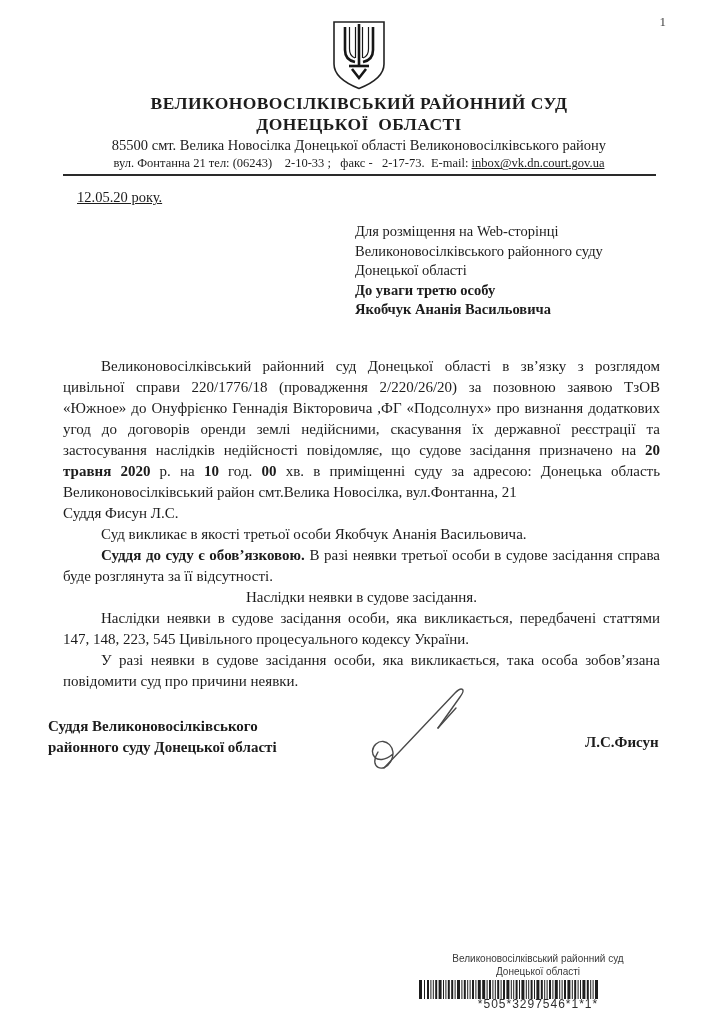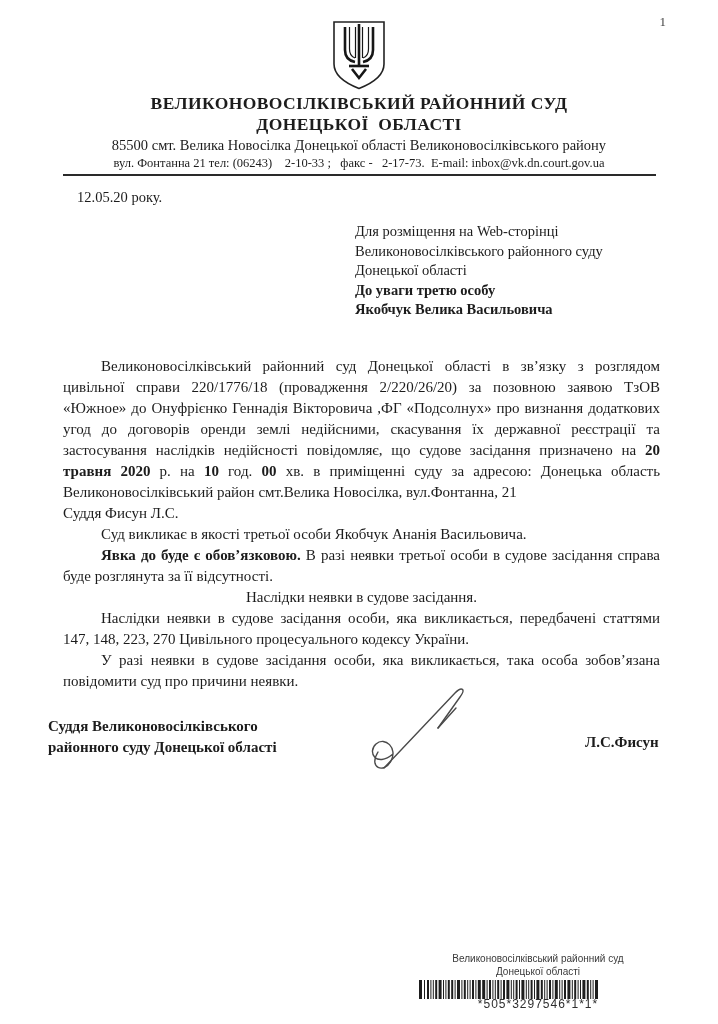--- a/index.html
+++ b/index.html
@@ -25,27 +25,27 @@
   .emblem { display: block; margin: 0 auto 3px auto; }
   .court-name {
     font-weight: bold;
     font-size: 17.5px;
     line-height: 1.18;
     letter-spacing: 0.4px;
     white-space: pre;
   }
   .court-address { font-size: 14.5px; margin-top: 3px; white-space: pre; text-align: center; }
   .court-contact { font-size: 12.5px; margin-top: 2px; white-space: pre; }
-  .email { }
+  .email { text-decoration: underline; }
   .header-rule {
     height: 0;
     border-bottom: 2px solid #2a2a2a;
     margin: 3px 62px 0 63px;
   }
-  .date-line { margin: 13px 0 0 77px; font-size: 14.5px; }
+  .date-line { margin: 13px 0 0 77px; font-size: 14.5px; text-decoration: underline; }
   .recipient { margin: 16px 60px 17px 355px; font-size: 14.5px; line-height: 19.5px; }
   .recipient .bold { font-weight: bold; }
   .doc-body {
     margin: 36px 58px 0 63px;
     font-size: 15px;
     line-height: 21px;
     text-align: justify;
   }
   .doc-body p { text-indent: 38px; }
   .no-indent { text-indent: 0 !important; }
@@ -116,30 +116,30 @@
     <div class="header-rule"></div>
   </div>
 
   <div class="date-line">12.05.20 року.</div>
 
   <div class="recipient">
     <div>Для розміщення на Web-сторінці</div>
     <div>Великоновосілківського районного суду</div>
     <div>Донецької області</div>
     <div class="bold">До уваги третю особу</div>
-    <div class="bold">Якобчук Велика Васильовича</div>
+    <div class="bold">Якобчук Ананія Васильовича</div>
   </div>
 
   <div class="doc-body">
     <p><span>Великоновосілківський районний суд Донецької області в зв’язку з розглядом цивільної справи 220/1776/18 (провадження 2/220/26/20) за позовною заявою ТзОВ «Южное» до Онуфрієнко Геннадія Вікторовича ,ФГ «Подсолнух» про визнання додаткових угод до договорів оренди землі недійсними, скасування їх державної реєстрації та застосування наслідків недійсності повідомляє, що судове засідання призначено на </span><b>20 травня 2020</b><span> р. на </span><b>10</b><span> год. </span><b>00</b><span> хв.  в приміщенні суду за адресою: Донецька область Великоновосілківський район смт.Велика Новосілка, вул.Фонтанна, 21</span></p>
     <p class="no-indent">Суддя Фисун Л.С.</p>
     <p>Суд викликає в якості третьої особи Якобчук Ананія Васильовича.</p>
-    <p><b>Явка до буде є обов’язковою.</b><span> В разі неявки третьої особи  в судове засідання справа буде розглянута за її відсутності.</span></p>
+    <p><b>Суддя до суду є обов’язковою.</b><span> В разі неявки третьої особи  в судове засідання справа буде розглянута за її відсутності.</span></p>
     <p class="center-heading">Наслідки неявки в судове засідання.</p>
-    <p>Наслідки неявки в судове засідання особи, яка викликається, передбачені статтями 147, 148, 223, 270 Цивільного процесуального кодексу України.</p>
+    <p>Наслідки неявки в судове засідання особи, яка викликається, передбачені статтями 147, 148, 223, 545 Цивільного процесуального кодексу України.</p>
     <p>У разі неявки в судове засідання особи, яка викликається, така особа зобов’язана повідомити суд про причини неявки.</p>
   </div>
 
   <div class="sig-left">
     <div>Суддя Великоновосілківського</div>
     <div>районного суду Донецької області</div>
   </div>
 
   <svg class="sig-mark" width="140" height="100" viewBox="0 0 140 100" aria-hidden="true">
     <g fill="none" stroke="#4a4a4a" stroke-width="1.4" stroke-linecap="round">

